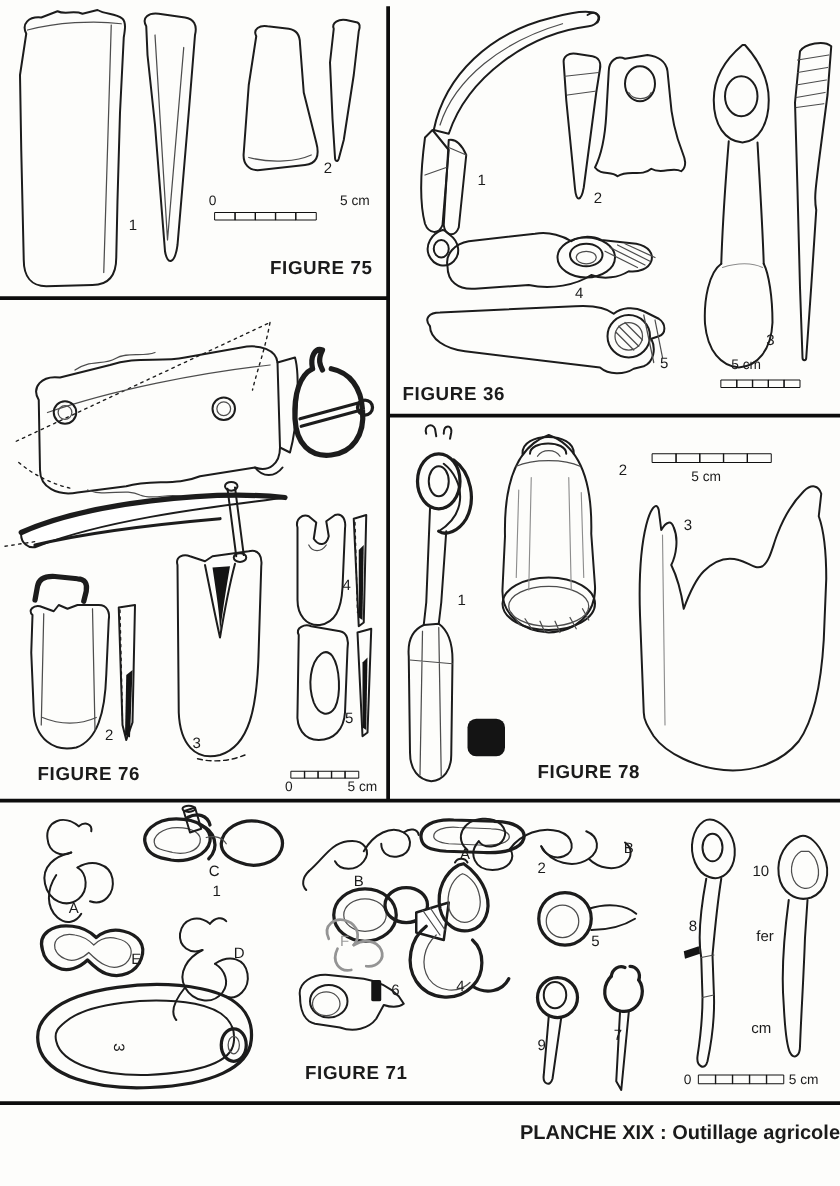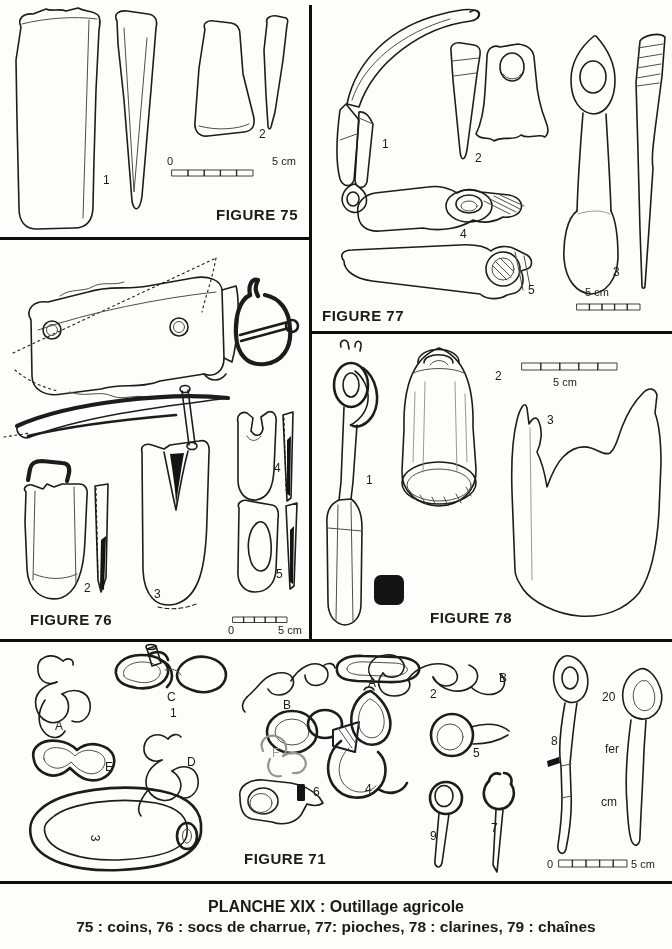--- a/index.html
+++ b/index.html
@@ -17,21 +17,21 @@
   svg .dash{stroke-dasharray:4 3;stroke-width:1.1}
   svg .gray{stroke:#949494;stroke-width:2.2}
   svg .seg{stroke:#111;stroke-width:.8}
   .lbl{position:absolute;font-size:12px;line-height:12px;color:#1b1b1b;white-space:nowrap;}
   .lbl.gray{color:#9a9a9a}
   .rot90{transform:rotate(90deg);}
   .figtitle{position:absolute;font-weight:bold;font-size:15px;letter-spacing:.5px;white-space:nowrap;text-align:center;}
   .scaletxt{position:absolute;font-size:11px;white-space:nowrap;}
   .bline{position:absolute;background:#0d0d0d;}
   .caption{position:absolute;left:0;top:890px;width:672px;text-align:center;}
-  .caption .l1{font-weight:bold;font-size:16px;margin:8px 0 2px 0;}
+  .caption .l1{font-weight:bold;font-size:16px;margin:8px 0 2px 0;text-align:right;}
   .caption .l2{font-weight:bold;font-size:15.5px;}
 </style>
 </head>
 <body>
 
 <div class="page">
 
   <section class="panel" style="left:0;top:0;width:312px;height:240px">
     <svg width="312" height="240" viewBox="0 0 312 240">
       <g>
@@ -118,21 +118,21 @@
         <rect class="seg" x="304.8" y="304" width="12.6" height="6" fill="#fff"></rect>
         <rect class="seg" x="317.4" y="304" width="12.6" height="6" fill="#111"></rect>
       </g>
     </svg>
     <span class="lbl" style="left:72px;top:138px">1</span>
     <span class="lbl" style="left:165px;top:152px">2</span>
     <span class="lbl" style="left:150px;top:228px">4</span>
     <span class="lbl" style="left:218px;top:284px">5</span>
     <span class="lbl" style="left:303px;top:266px">3</span>
     <span class="scaletxt" style="left:275px;top:286px">5 cm</span>
-    <span class="figtitle" style="left:12px;top:307px">FIGURE 77</span>
+    <span class="figtitle" style="left:12px;top:307px">FIGURE 36</span>
   </section>
 
   <section class="panel" style="left:0;top:240px;width:312px;height:400px">
     <svg width="312" height="400" viewBox="0 0 312 400">
       <g>
         <path class="dot" d="M13,113 L216,18"></path>
         <path class="dot" d="M216,18 C212,40 206,55 202,72"></path>
         <path class="dot" d="M15,130 C28,141 44,148 58,151"></path>
       </g>
       <g>
@@ -372,32 +372,31 @@
     <span class="lbl" style="left:313px;top:146px">6</span>
     <span class="lbl rot90" style="left:92px;top:192px">3</span>
     <span class="lbl" style="left:368px;top:37px">A</span>
     <span class="lbl" style="left:430px;top:48px">2</span>
     <span class="lbl" style="left:499px;top:32px">B</span>
     <span class="lbl" style="left:473px;top:107px">5</span>
     <span class="lbl" style="left:365px;top:143px">4</span>
     <span class="lbl" style="left:430px;top:190px">9</span>
     <span class="lbl" style="left:491px;top:182px">7</span>
     <span class="lbl" style="left:551px;top:95px">8</span>
-    <span class="lbl" style="left:602px;top:51px">20</span>
+    <span class="lbl" style="left:602px;top:51px">10</span>
     <span class="lbl" style="left:605px;top:103px">fer</span>
-    <span class="lbl" style="left:601px;top:156px">cm</span>
+    <span class="lbl" style="left:601px;top:176px">cm</span>
     <span class="scaletxt" style="left:547px;top:218px">0</span>
     <span class="scaletxt" style="left:631px;top:218px">5 cm</span>
     <span class="figtitle" style="left:244px;top:210px">FIGURE 71</span>
   </section>
 
   <div class="bline" style="left:0;top:237px;width:312px;height:3px"></div>
   <div class="bline" style="left:309px;top:5px;width:3px;height:636px"></div>
   <div class="bline" style="left:311px;top:331px;width:361px;height:3px"></div>
   <div class="bline" style="left:0;top:639px;width:672px;height:3px"></div>
   <div class="bline" style="left:0;top:881px;width:672px;height:3px"></div>
 
   <footer class="caption">
     <div class="l1">PLANCHE XIX  : Outillage agricole</div>
-    <div class="l2">75 : coins, 76 : socs de charrue, 77: pioches, 78 : clarines, 79 : chaînes</div>
   </footer>
 
 </div>
 
 </body></html>

